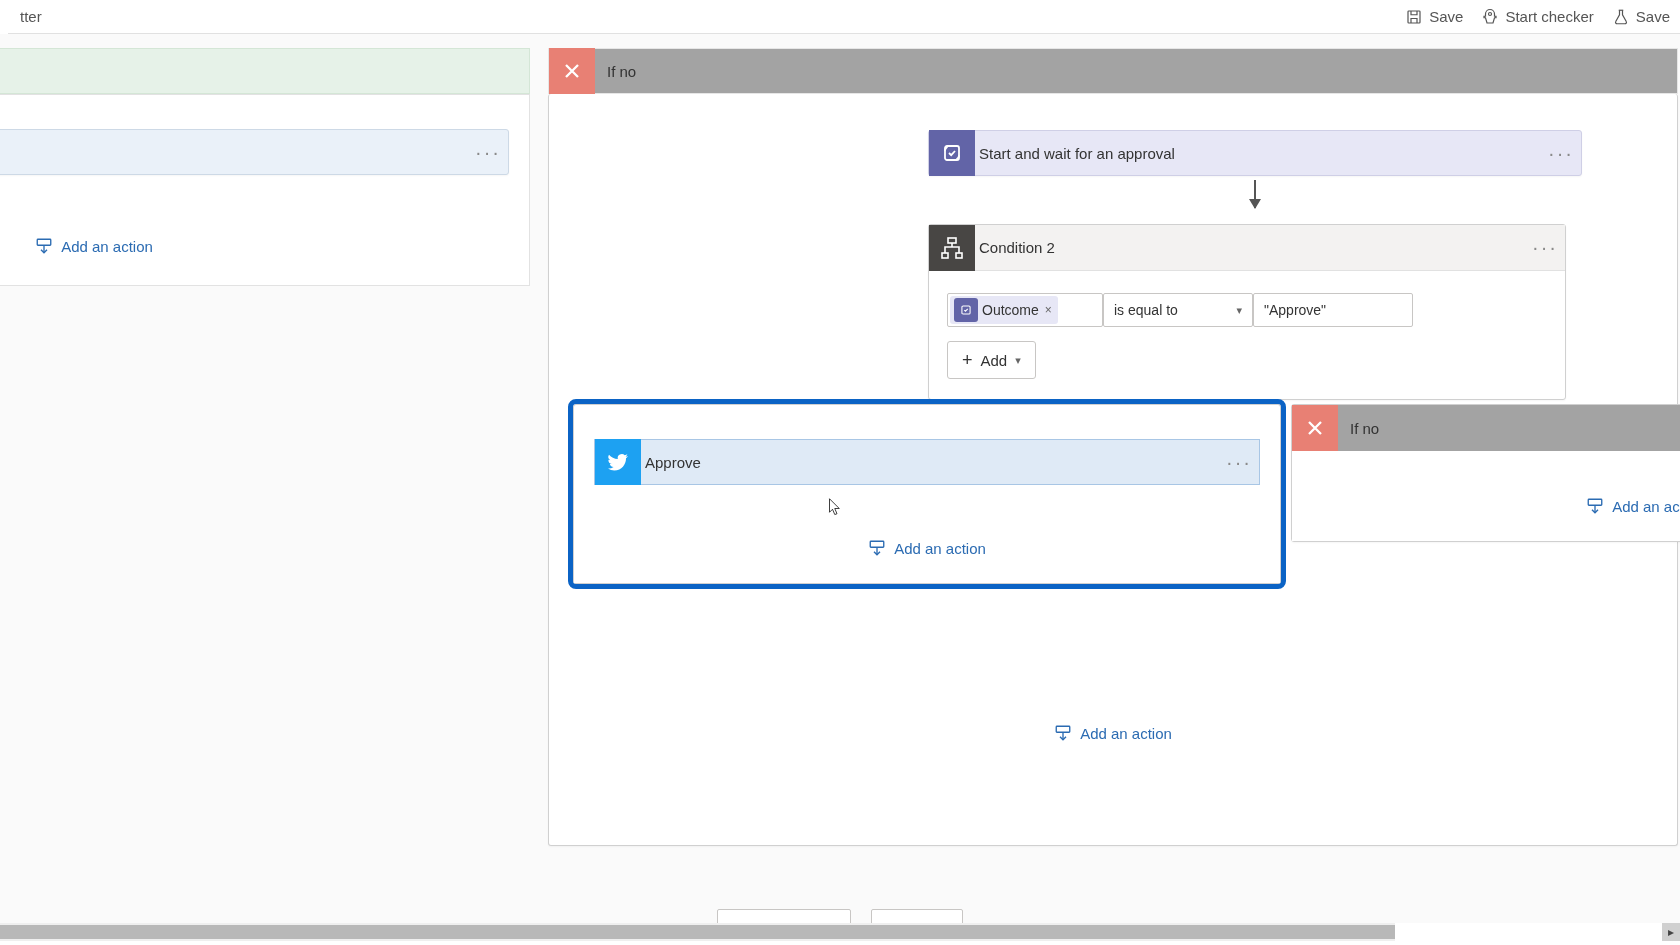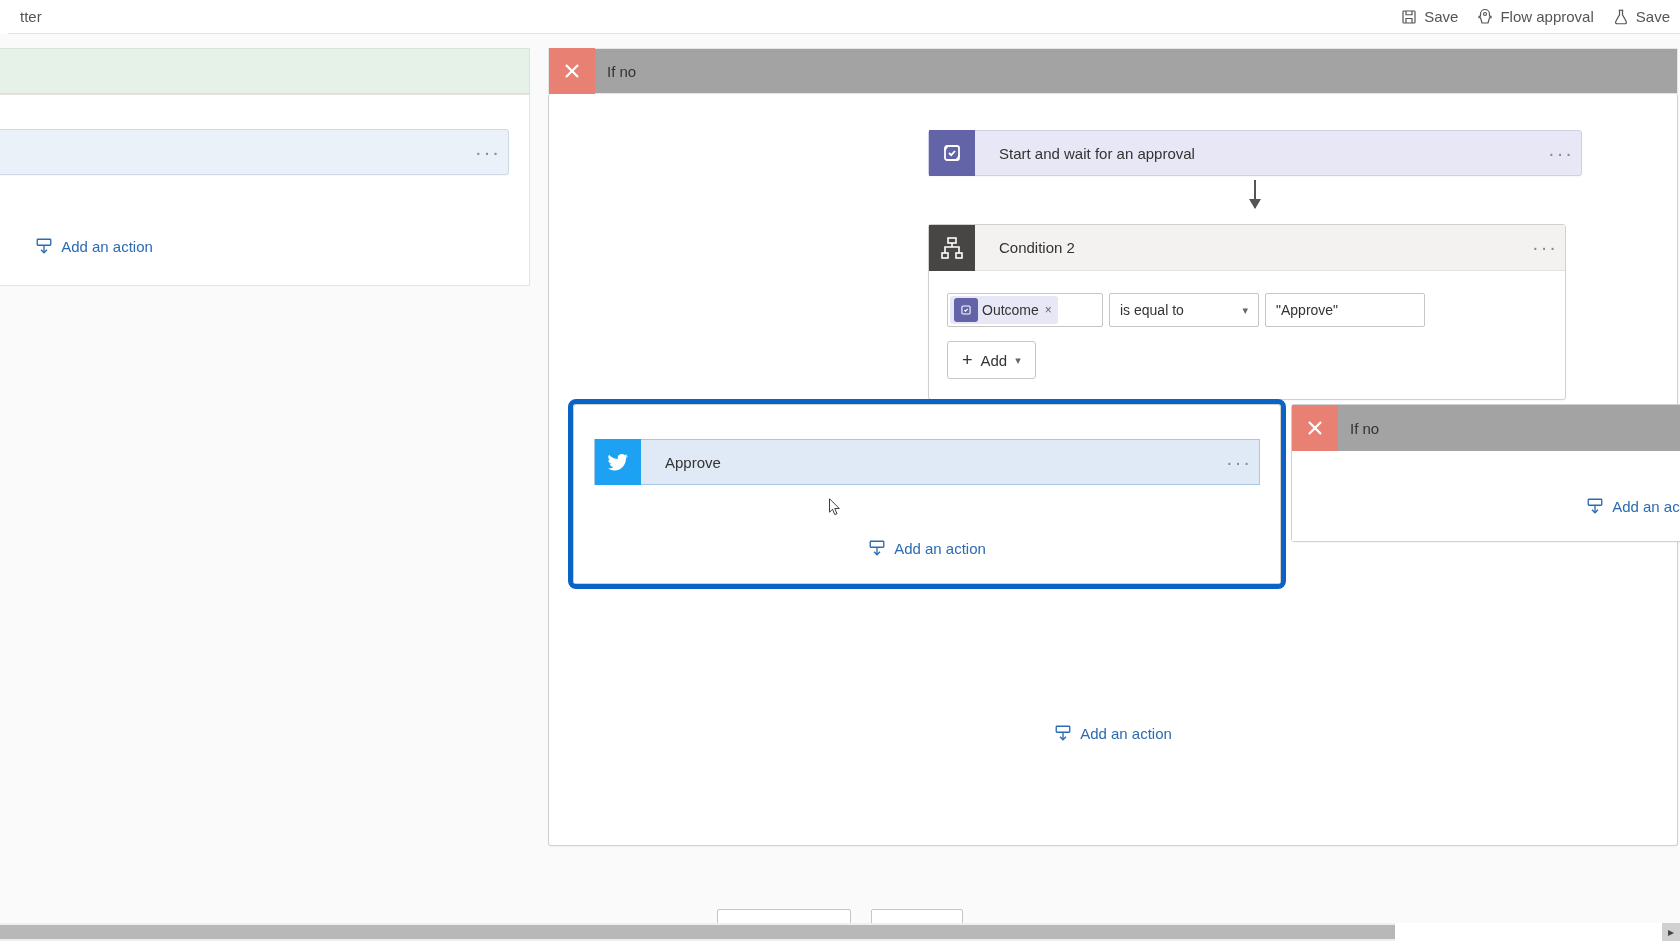--- a/index.html
+++ b/index.html
@@ -58,21 +58,21 @@
   }
   .card-header .tile {
     width: 46px;
     height: 46px;
     display: flex;
     align-items: center;
     justify-content: center;
     flex: 0 0 46px;
   }
   .card-header .title {
-    padding-left: 24px;
+    padding-left: 4px;
     font-size: 15px;
     color: #333;
     flex: 1 1 auto;
   }
   .card-header .more {
     width: 40px;
     text-align: center;
     color: #8a8a8a;
     font-size: 20px;
     cursor: pointer;
@@ -114,21 +114,21 @@
   .approval-tile { background:#6264a7; }
   .approval-tile svg { stroke:#fff; fill:none; }
 
   
   .condition-card { }
   .condition-head { background:#f3f2f1; border-bottom:1px solid #e1e1e1; }
   .condition-tile { background:#484644; }
   .condition-tile svg { stroke:#fff; fill:none; }
 
   .condition-body { padding: 22px 18px 20px 18px; display:flex; flex-direction:column; gap:14px; }
-  .cond-row { display:flex; gap:6px; align-items:stretch; }
+  .cond-row { display:flex; align-items:stretch; }
 
   .token-box {
     display:flex; align-items:center;
     border:1px solid #c8c6c4;
     border-radius:2px;
     height: 34px;
     padding: 0 4px 0 2px;
     background:#fff;
   }
   .token {
@@ -253,21 +253,21 @@
           <path d="M8 4v5h8V4"></path>
           <path d="M8 20v-6h8v6"></path>
         </svg>
       <span>Save</span>
     </div>
     <div class="topbar-action">
       <svg viewBox="0 0 24 24" stroke-width="1.6">
           <path d="M12 2a6 6 0 0 0-6 6v3H4v2h2l2 7h8l2-7h2v-2h-2V8a6 6 0 0 0-6-6z"></path>
           <circle cx="12" cy="8" r="2"></circle>
         </svg>
-      <span>Flow approval</span>
+      <span>Start checker</span>
     </div>
     <div class="topbar-action">
       <svg viewBox="0 0 24 24" stroke-width="1.6">
           <path d="M9 3h6"></path>
           <path d="M10 3v6l-5 9a2 2 0 0 0 2 3h10a2 2 0 0 0 2-3l-5-9V3"></path>
         </svg>
       <span>Save</span>
     </div>
   </div>
 </div>

